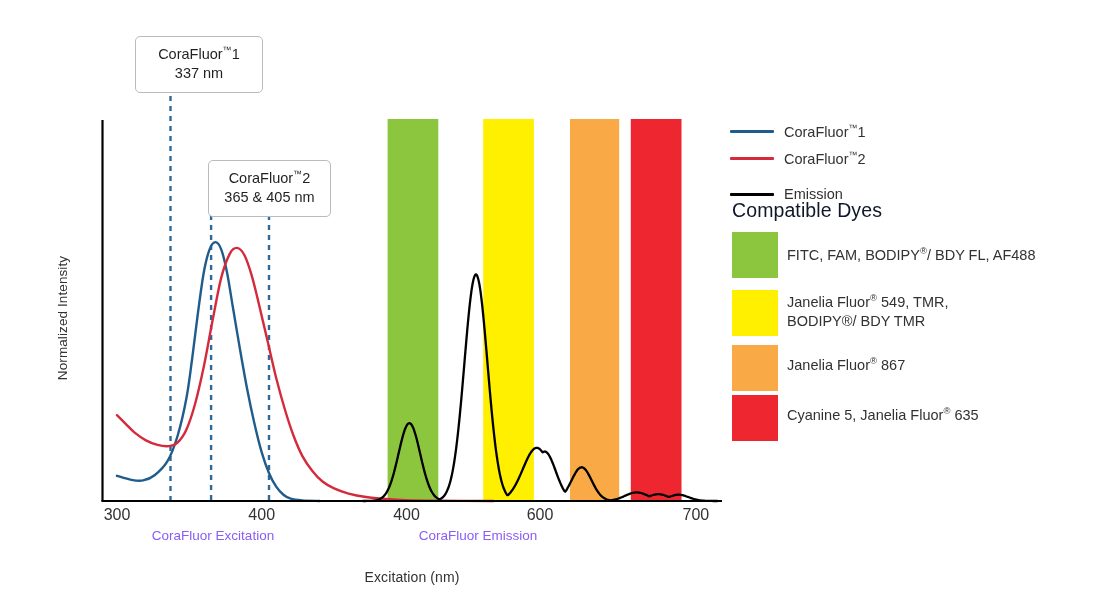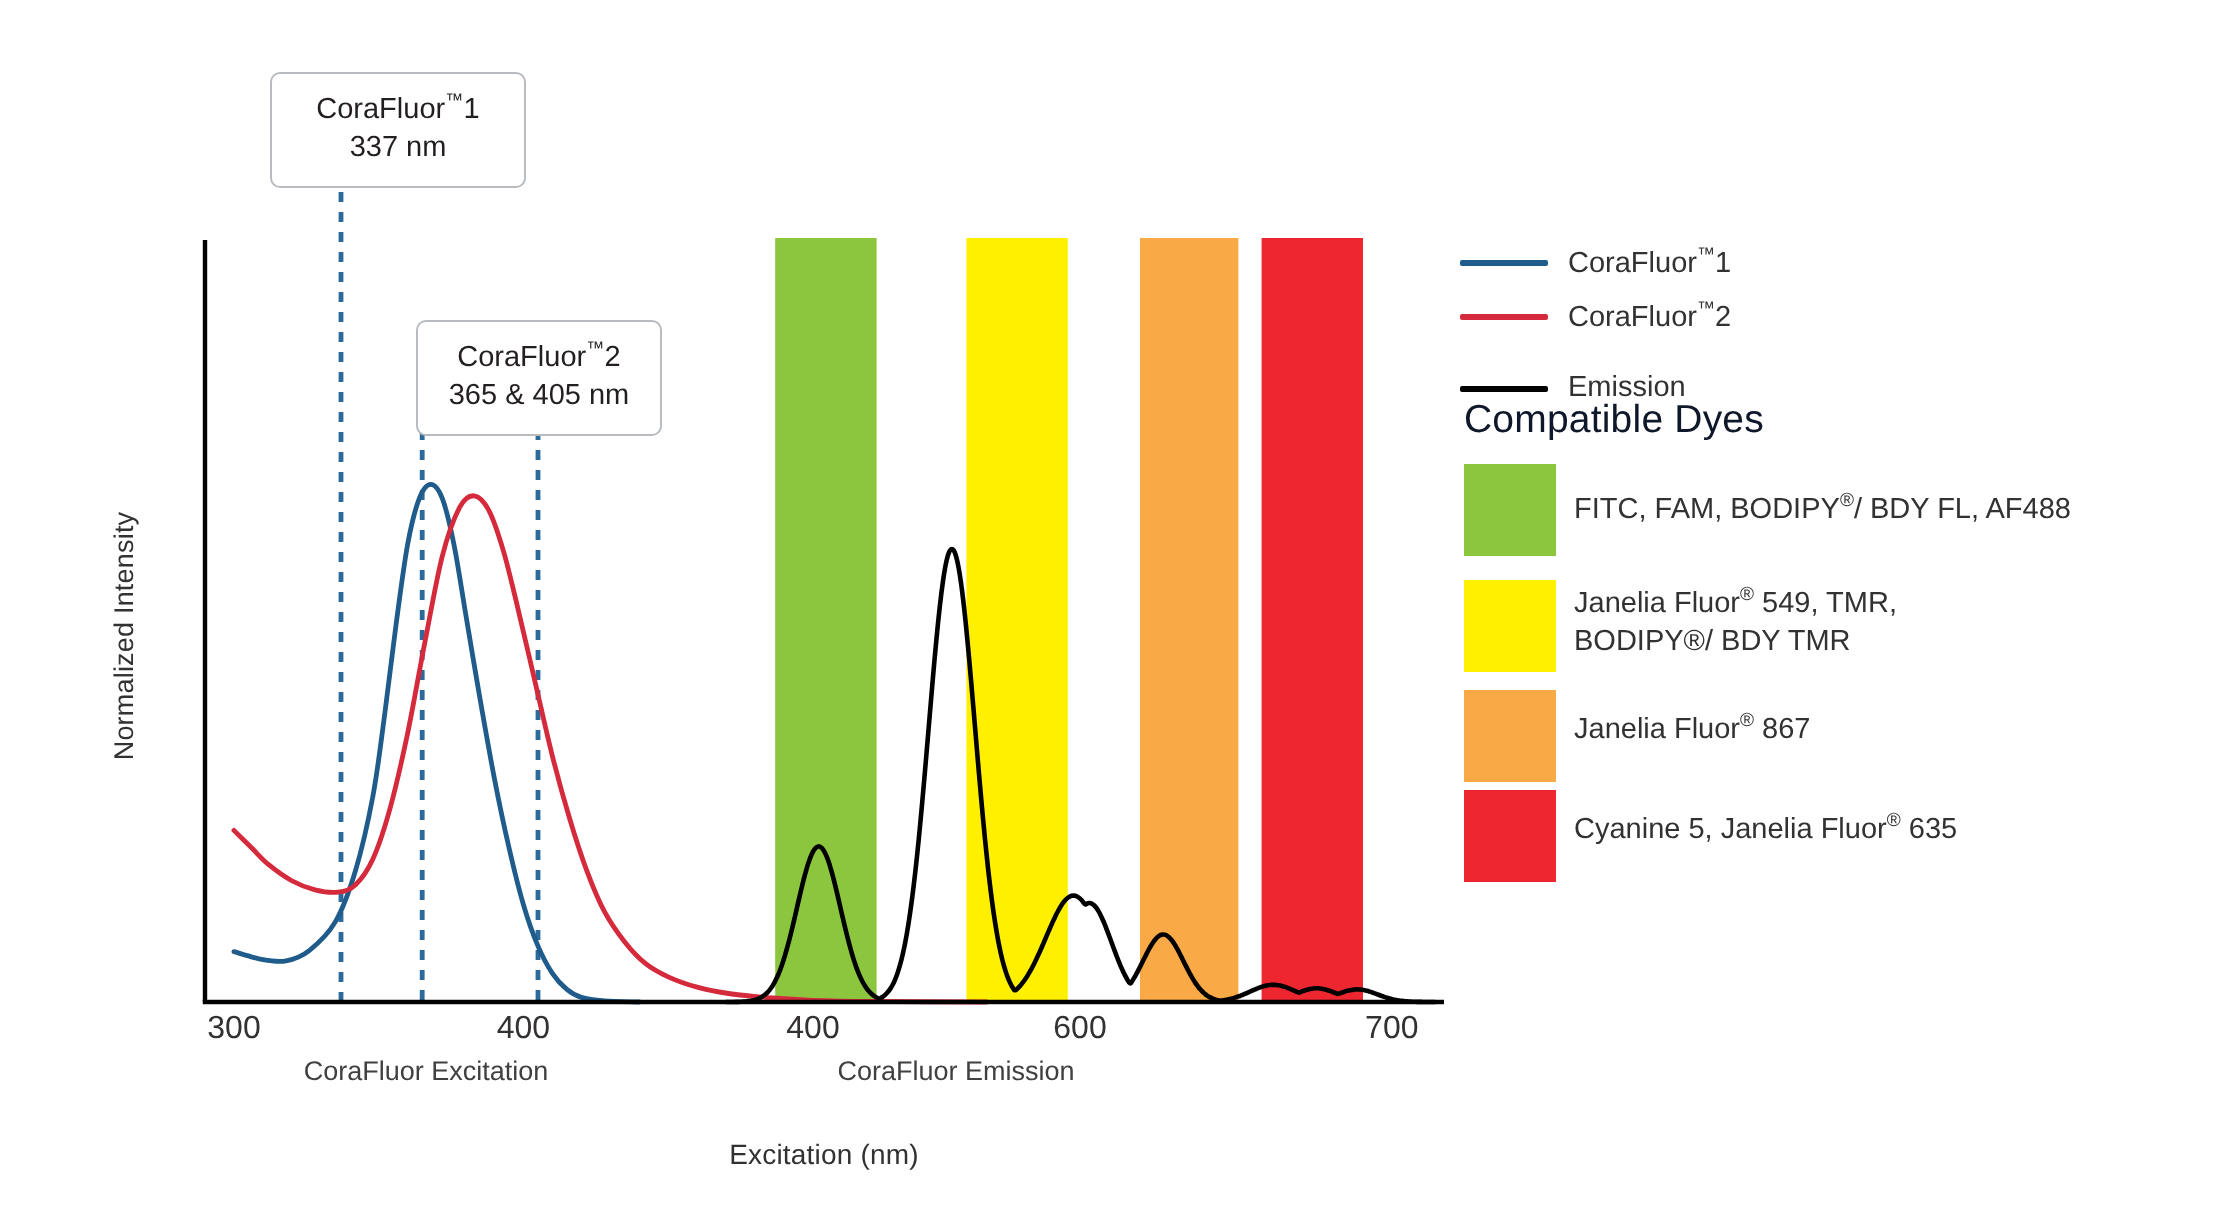--- a/index.html
+++ b/index.html
@@ -43,21 +43,21 @@
   }
   #xlabel {
     left: 412px;
     top: 577px;
     transform: translate(-50%, -50%);
     font-size: 14px;
   }
   .range-label {
     position: absolute;
     font-size: 13.5px;
-    color: #404040;
+    color: #8b5cf6;
     transform: translateX(-50%);
     white-space: nowrap;
   }
   #range-exc { left: 213px; top: 528px; }
   #range-emi { left: 478px; top: 528px; }
 
   .tick-label {
     position: absolute;
     font-size: 16px;
     color: #333132;

